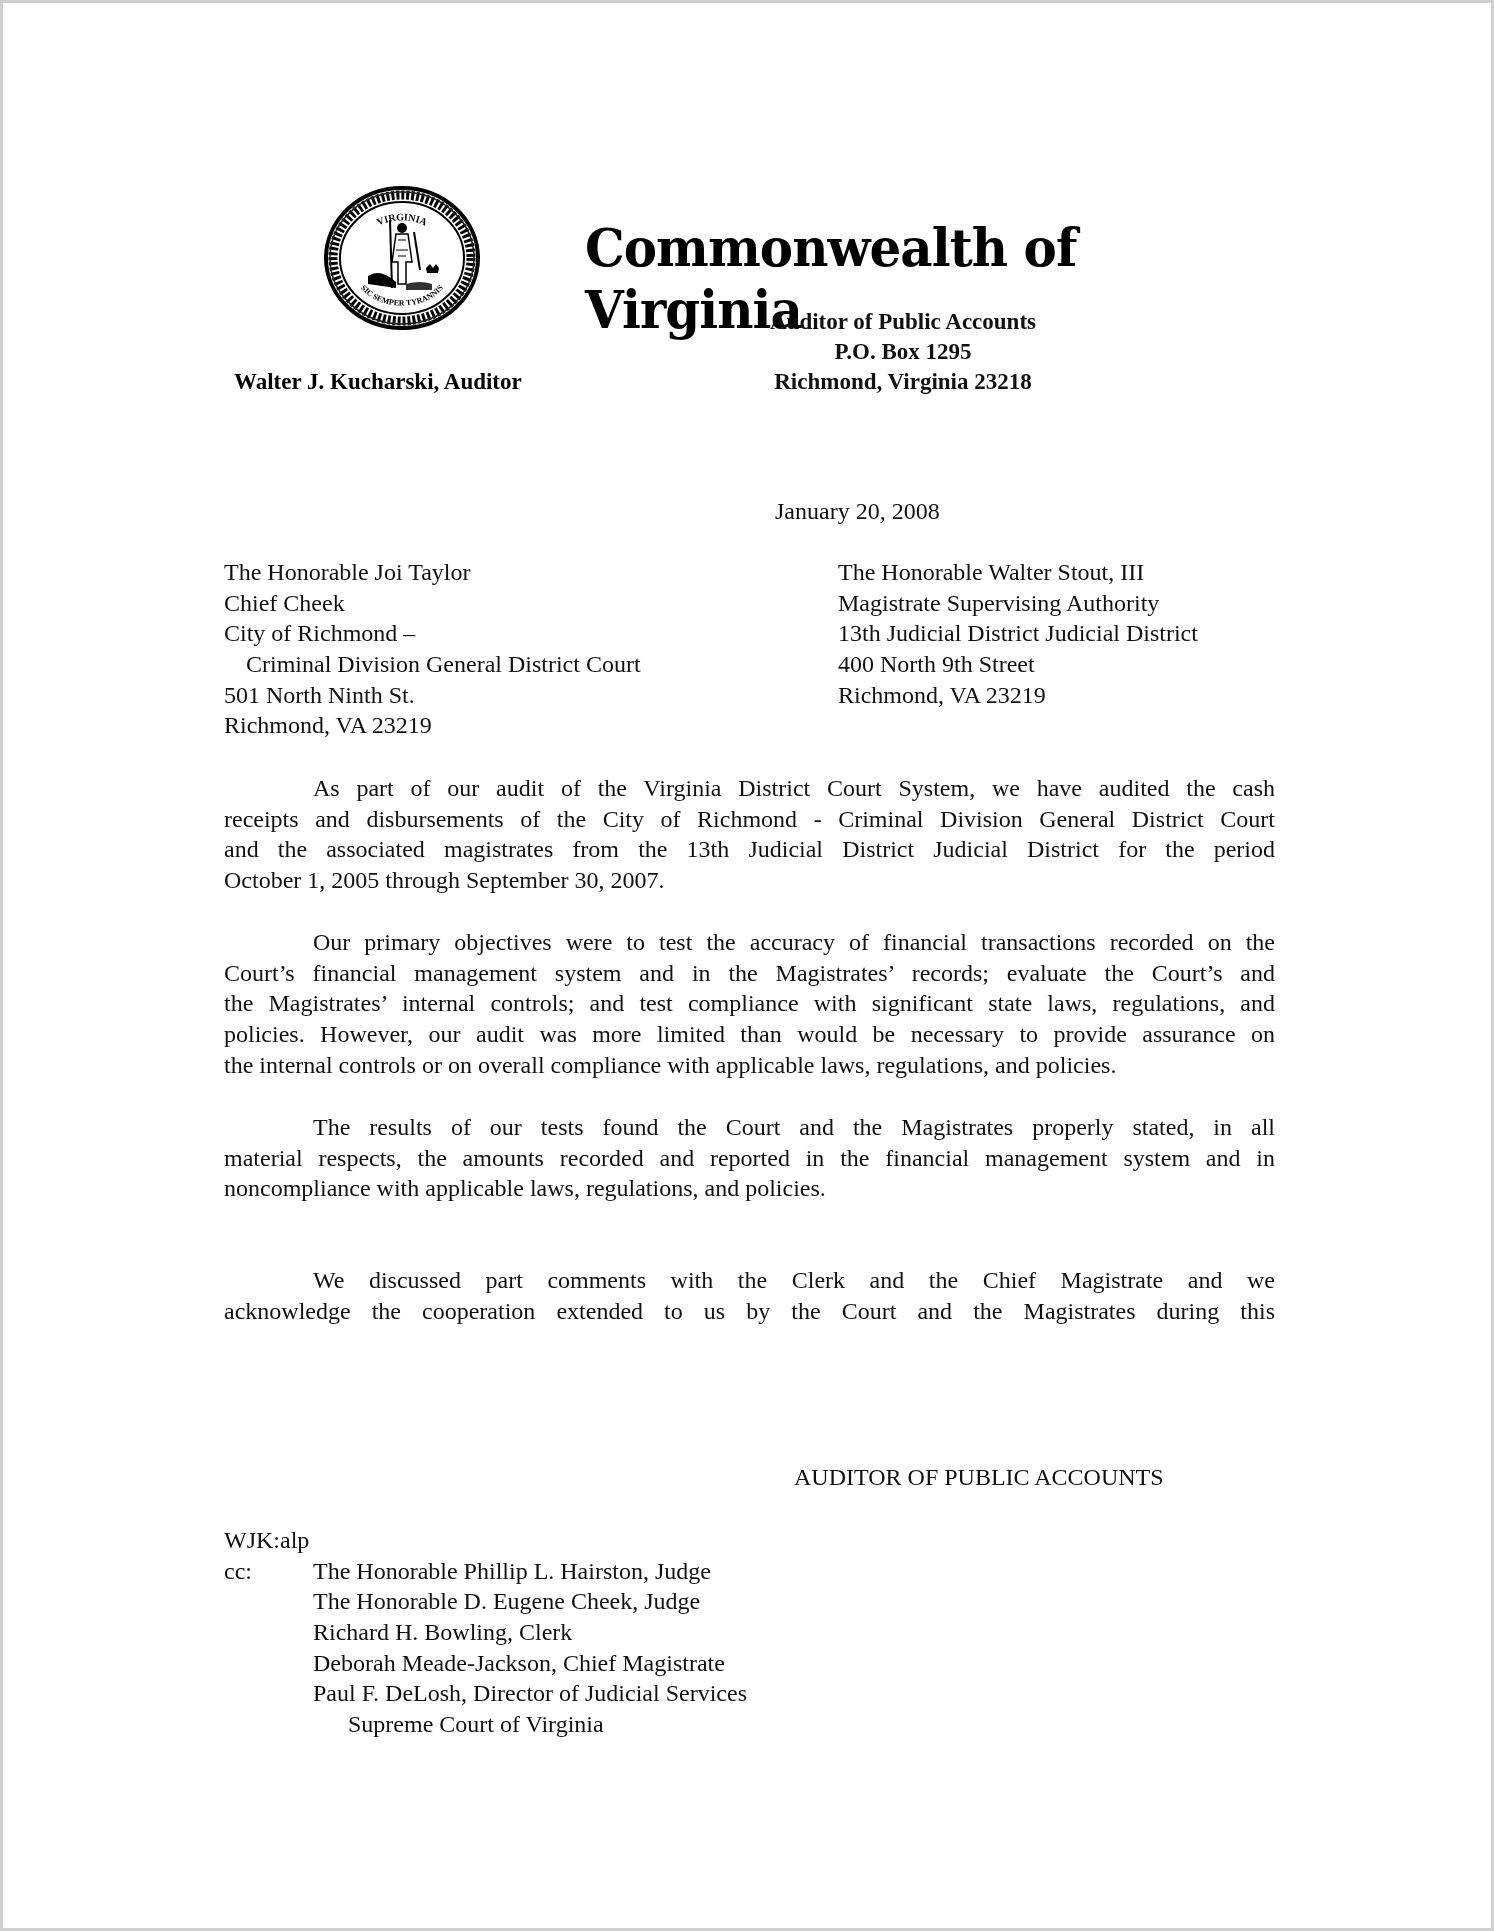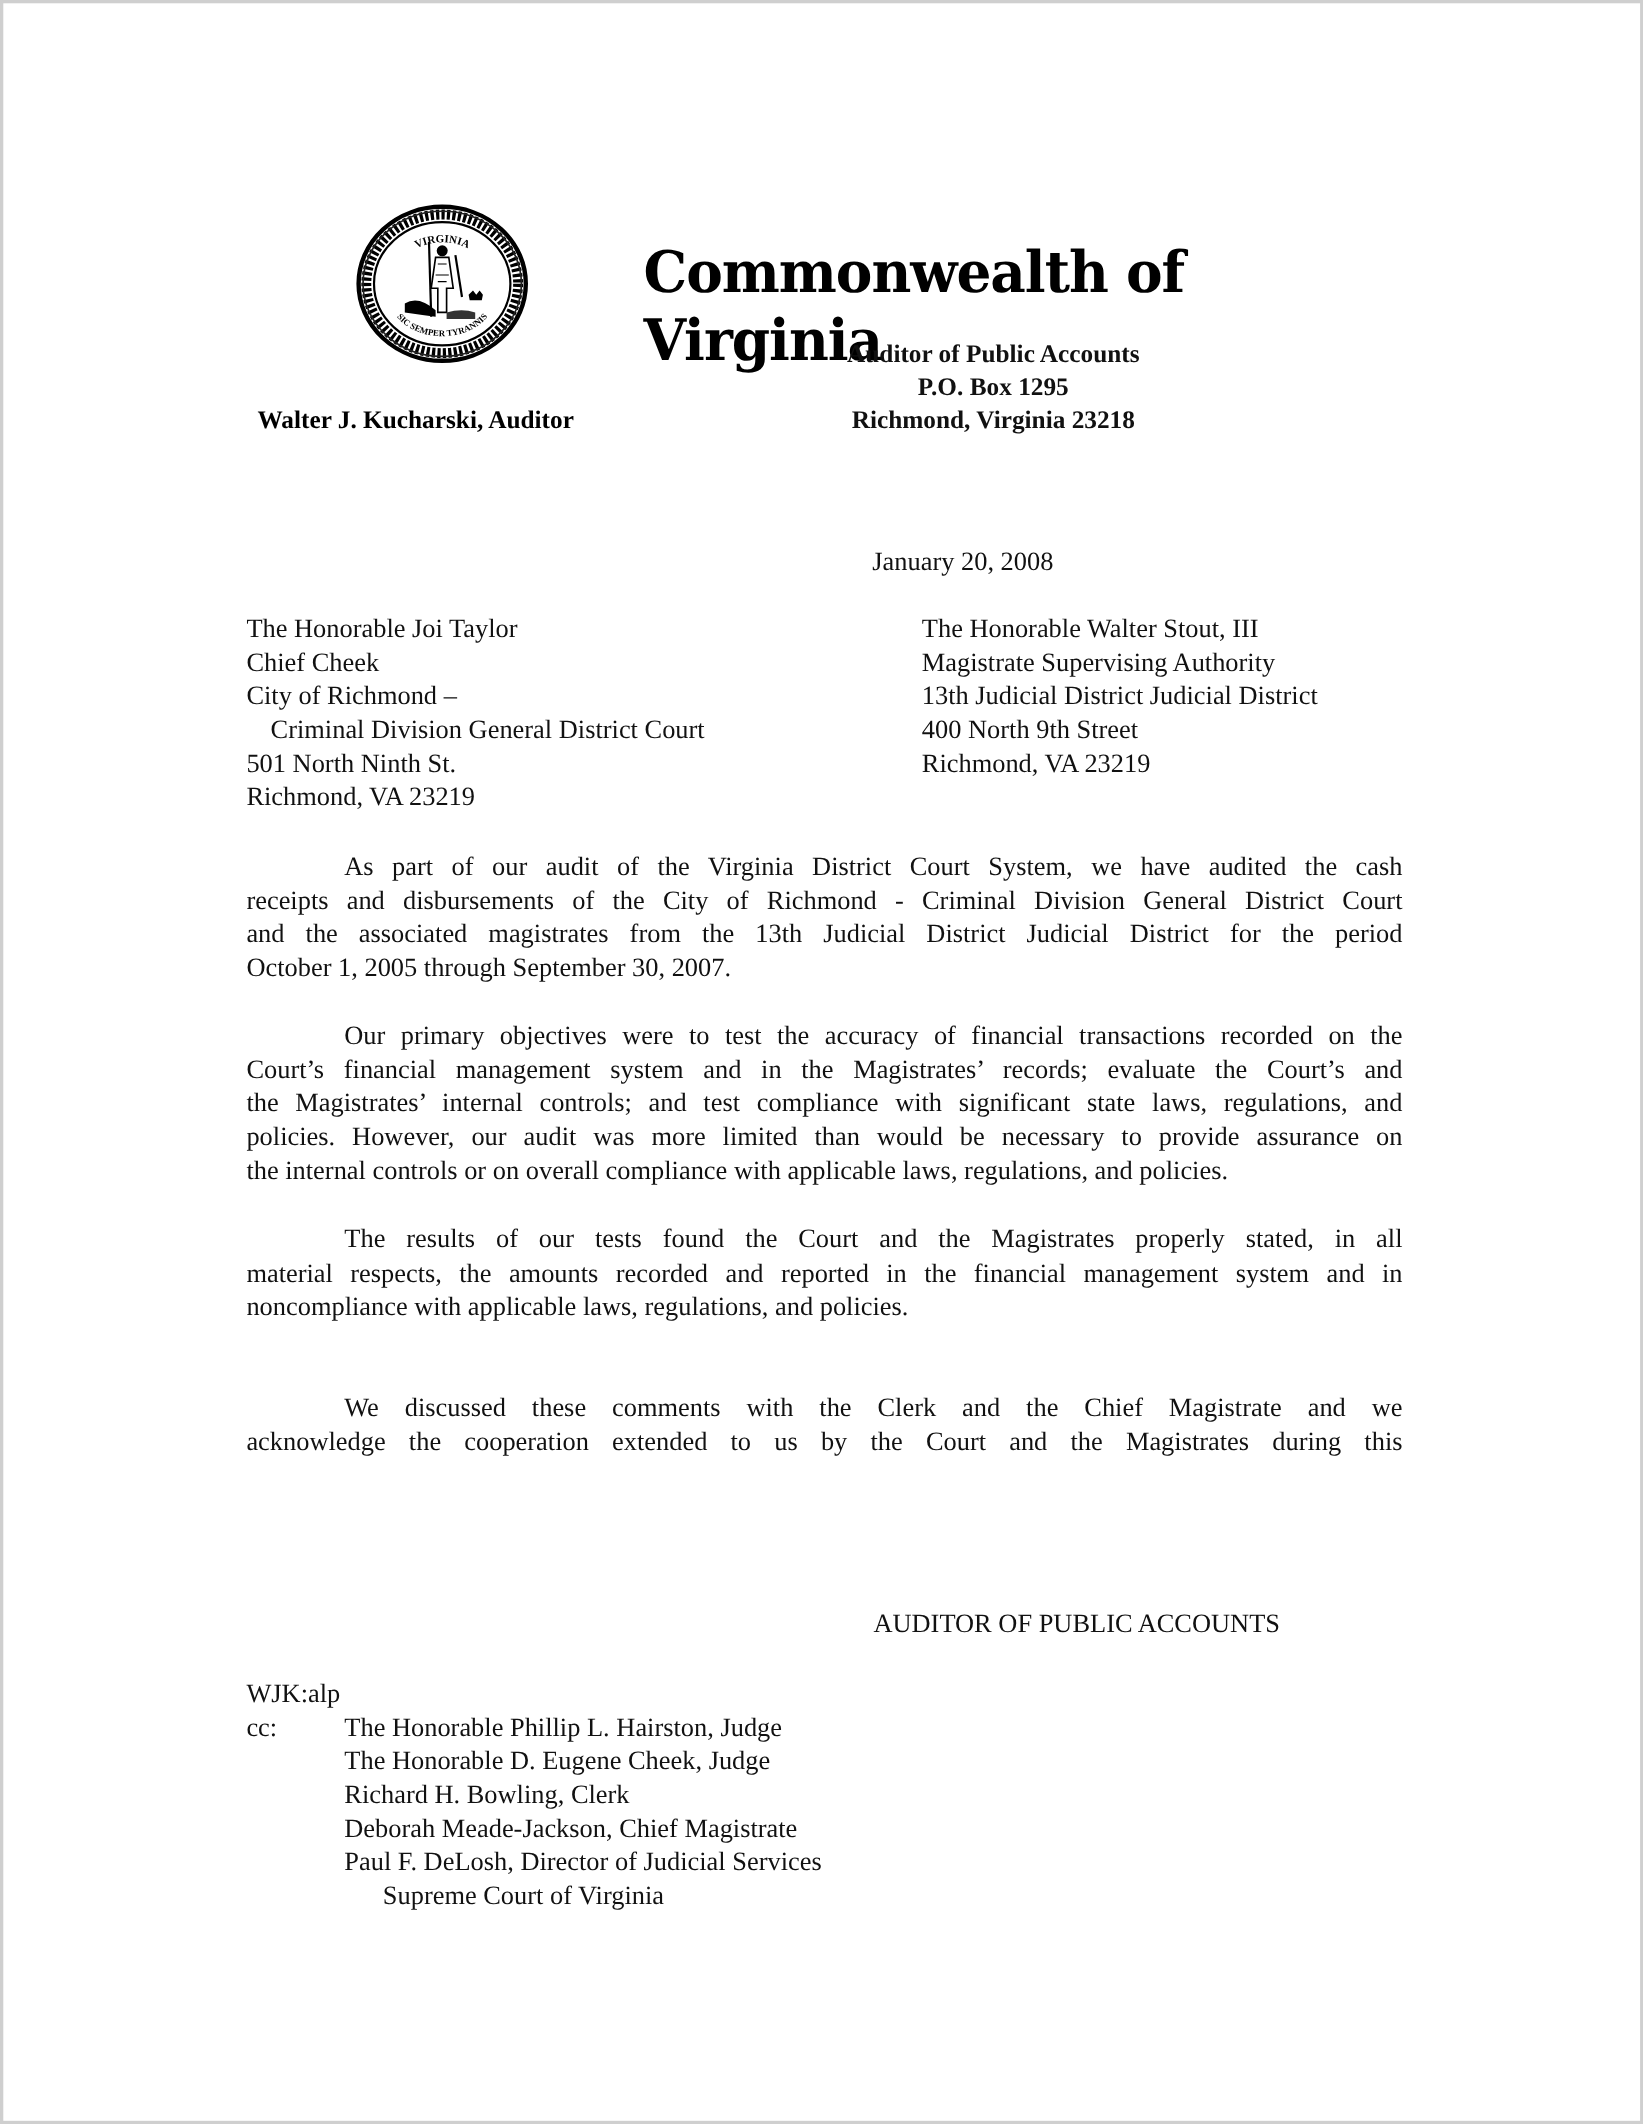--- a/index.html
+++ b/index.html
@@ -22,21 +22,21 @@
     line-height: 30px; color: #111;
   }
   .auditor-name {
     position: absolute; left: 231px; top: 364px;
     font-family: "Liberation Serif", serif; font-weight: bold; font-size: 23px;
     line-height: 30px; color: #000000;
   }
   .body-text {
     font-family: "Liberation Serif", serif; font-size: 24px; line-height: 30.7px; color: #111;
   }
-  .date { position: absolute; left: 790px; top: 493px; }
+  .date { position: absolute; left: 772px; top: 493px; }
   .addr { position: absolute; top: 554px; }
   .addr-left { left: 221px; }
   .addr-right { left: 835px; }
   .addr div { height: 30.7px; }
   .indent-small { padding-left: 22px; }
   .para {
     position: absolute; left: 221px; width: 1051px; text-align: justify;
     text-align-last: left; text-indent: 89px; margin: 0;
   }
   .para .ln { display: block; text-align: justify; text-align-last: justify; text-indent: 0; }
@@ -122,21 +122,21 @@
     <span class="ln last">the internal controls or on overall compliance with applicable laws, regulations, and policies.</span>
   </div>
 
   <div class="body-text para" style="top: 1109px;">
     <span class="ln first">The results of our tests found the Court and the Magistrates properly stated, in all</span>
     <span class="ln">material respects, the amounts recorded and reported in the financial management system and in</span>
     <span class="ln last">noncompliance with applicable laws, regulations, and policies.</span>
   </div>
 
   <div class="body-text para" style="top: 1262px;">
-    <span class="ln first">We discussed these comments with the Clerk and the Chief Magistrate and we</span>
+    <span class="ln first">We discussed part comments with the Clerk and the Chief Magistrate and we</span>
     <span class="ln">acknowledge the cooperation extended to us by the Court and the Magistrates during this</span>
   </div>
 
   <div class="abs body-text sig">AUDITOR OF PUBLIC ACCOUNTS</div>
 
   <div class="abs body-text refs">
     <div class="cc-row">
       <span class="cc-label">WJK:alp</span>
     </div>
     <div class="cc-row">

